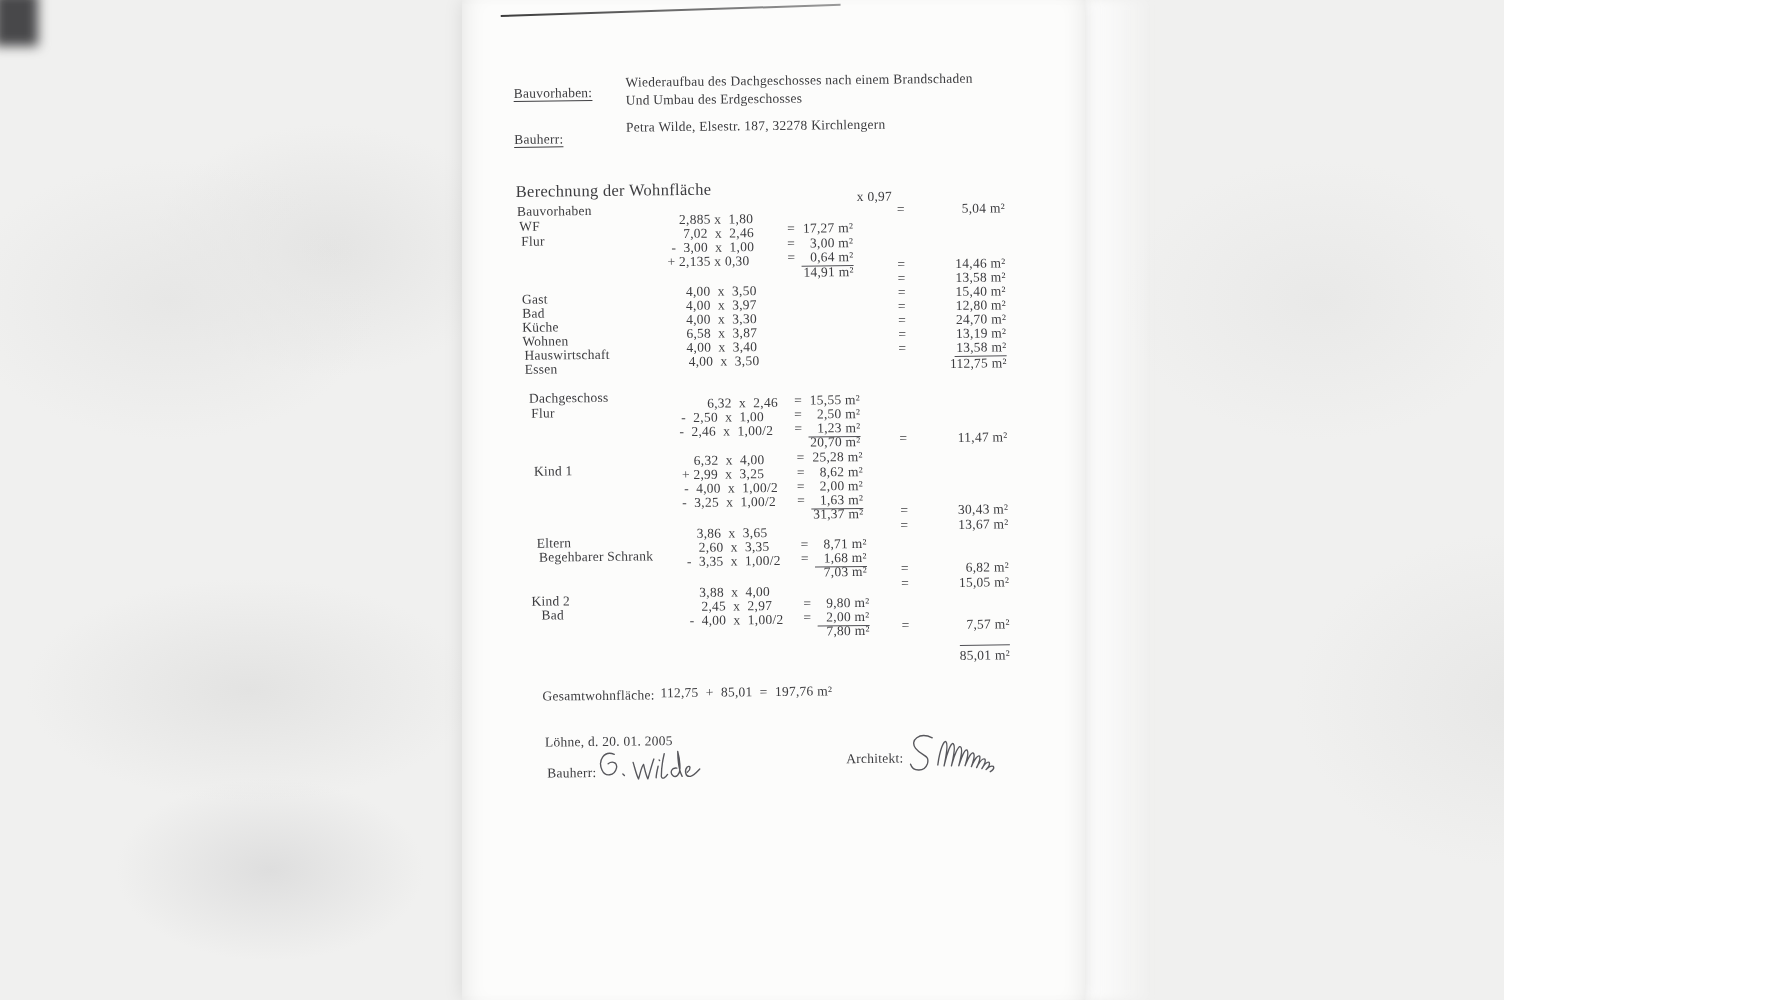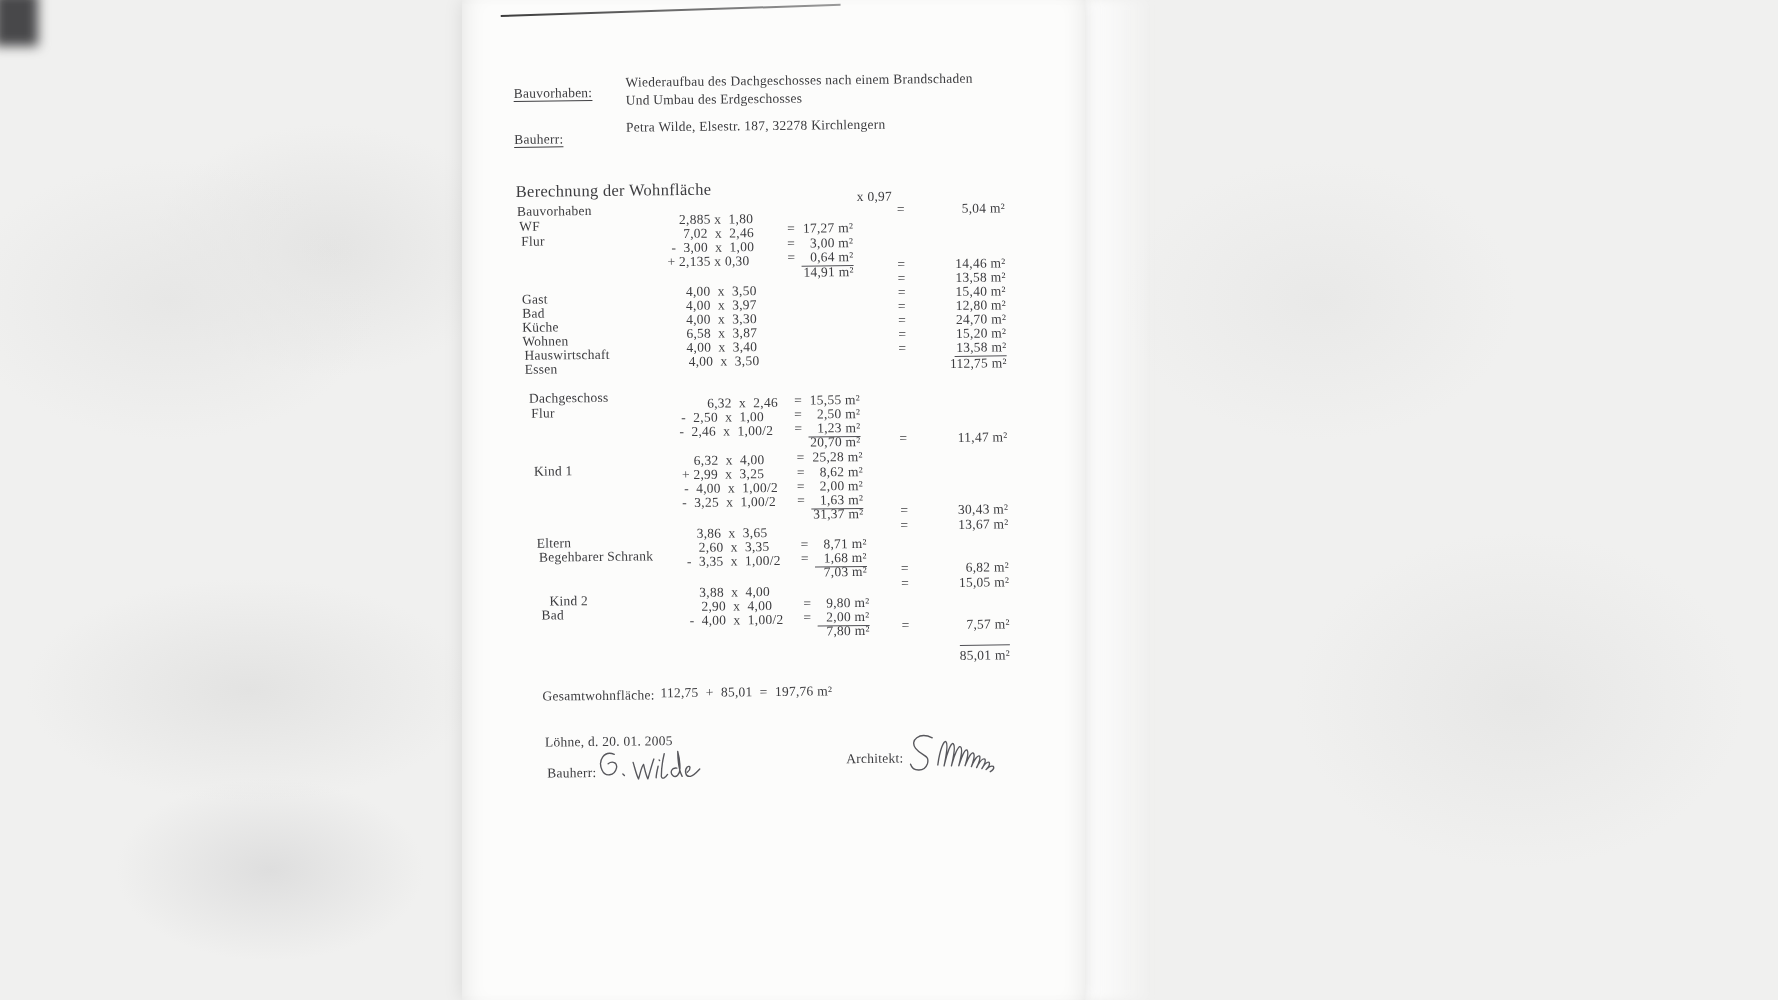--- a/index.html
+++ b/index.html
@@ -1,16 +1,16 @@
 <!DOCTYPE html>
 <html><head>
 <meta charset="utf-8">
 <style>
   html,body{margin:0;padding:0;width:1778px;height:1000px;overflow:hidden;}
-  .canvas{position:relative;width:1778px;height:1000px;
+  .canvas{position:relative;width:1504px;height:1000px;
     background-color:#f0f0ef;
     background-image:
       radial-gradient(ellipse 300px 200px at 170px 300px, #e7e7e6 0%, rgba(231,231,230,0) 70%),
       radial-gradient(ellipse 260px 180px at 330px 250px, #e4e4e3 0%, rgba(228,228,227,0) 70%),
       radial-gradient(ellipse 320px 160px at 250px 690px, #e3e3e2 0%, rgba(227,227,226,0) 70%),
       radial-gradient(ellipse 220px 130px at 270px 870px, #dedede 0%, rgba(222,222,222,0) 70%),
       radial-gradient(ellipse 280px 200px at 1320px 300px, #e9e9e8 0%, rgba(233,233,232,0) 70%),
       radial-gradient(ellipse 320px 240px at 1520px 700px, #e7e7e6 0%, rgba(231,231,230,0) 70%);
     font-family:"Liberation Serif", serif;}
   .dark-corner{position:absolute;left:-6px;top:-8px;width:44px;height:54px;background:#48484a;filter:blur(6px);}
@@ -71,21 +71,21 @@
       <span class="res" style="left:328px;top:237px"><span class="eq">=</span><span class="val">3,00 m²</span></span>
       <span class="res" style="left:328px;top:251px"><span class="eq">=</span><span class="val u">0,64 m²</span></span>
       <span class="t sum" style="left:328px;top:266px;width:66px">14,91 m²</span>
 
       <span class="res rres" style="left:438px;top:204px"><span class="eq">=</span><span class="val">5,04 m²</span></span>
       <span class="res rres" style="left:438px;top:259px"><span class="eq">=</span><span class="val">14,46 m²</span></span>
       <span class="res rres" style="left:438px;top:273px"><span class="eq">=</span><span class="val">13,58 m²</span></span>
       <span class="res rres" style="left:438px;top:287px"><span class="eq">=</span><span class="val">15,40 m²</span></span>
       <span class="res rres" style="left:438px;top:301px"><span class="eq">=</span><span class="val">12,80 m²</span></span>
       <span class="res rres" style="left:438px;top:315px"><span class="eq">=</span><span class="val">24,70 m²</span></span>
-      <span class="res rres" style="left:438px;top:329px"><span class="eq">=</span><span class="val">15,20 m²</span></span>
+      <span class="res rres" style="left:438px;top:329px"><span class="eq">=</span><span class="val">13,19 m²</span></span>
       <span class="res rres" style="left:438px;top:343px"><span class="eq">=</span><span class="val u">13,58 m²</span></span>
       <span class="t sum" style="left:438px;top:359px;width:108px">112,75 m²</span>
 
       <span class="t" style="left:62px;top:290px">Gast</span>
       <span class="t" style="left:226px;top:284px">4,00  x  3,50</span>
       <span class="t" style="left:62px;top:304px">Bad</span>
       <span class="t" style="left:226px;top:298px">4,00  x  3,97</span>
       <span class="t" style="left:62px;top:318px">Küche</span>
       <span class="t" style="left:226px;top:312px">4,00  x  3,30</span>
       <span class="t" style="left:62px;top:332px">Wohnen</span>
@@ -123,24 +123,24 @@
       <span class="t" style="left:76px;top:548px">Begehbarer Schrank</span>
       <span class="t" style="left:234px;top:526px">3,86  x  3,65</span>
       <span class="t" style="left:236px;top:540px">2,60  x  3,35</span>
       <span class="t" style="left:224px;top:554px">-  3,35  x  1,00/2</span>
       <span class="res" style="left:338px;top:538px"><span class="eq">=</span><span class="val">8,71 m²</span></span>
       <span class="res" style="left:338px;top:552px"><span class="eq">=</span><span class="val u">1,68 m²</span></span>
       <span class="t sum" style="left:338px;top:566px;width:66px">7,03 m²</span>
       <span class="res rres" style="left:438px;top:563px"><span class="eq">=</span><span class="val">6,82 m²</span></span>
       <span class="res rres" style="left:438px;top:578px"><span class="eq">=</span><span class="val">15,05 m²</span></span>
 
-      <span class="t" style="left:86px;top:592px">Kind 2</span>
+      <span class="t" style="left:68px;top:592px">Kind 2</span>
       <span class="t" style="left:78px;top:606px">Bad</span>
       <span class="t" style="left:236px;top:585px">3,88  x  4,00</span>
-      <span class="t" style="left:238px;top:599px">2,90  x  4,00</span>
+      <span class="t" style="left:238px;top:599px">2,45  x  2,97</span>
       <span class="t" style="left:226px;top:613px">-  4,00  x  1,00/2</span>
       <span class="res" style="left:340px;top:597px"><span class="eq">=</span><span class="val">9,80 m²</span></span>
       <span class="res" style="left:340px;top:611px"><span class="eq">=</span><span class="val u">2,00 m²</span></span>
       <span class="t sum" style="left:340px;top:625px;width:66px">7,80 m²</span>
       <span class="res rres" style="left:438px;top:620px"><span class="eq">=</span><span class="val">7,57 m²</span></span>
 
       <span class="t sum" style="left:438px;top:647px;width:108px"><span class="ol">85,01 m²</span></span>
 
       <span class="t" style="left:78px;top:687px">Gesamtwohnfläche:</span>
       <span class="t" style="left:196px;top:685px">112,75  +  85,01  =  197,76 m²</span>

